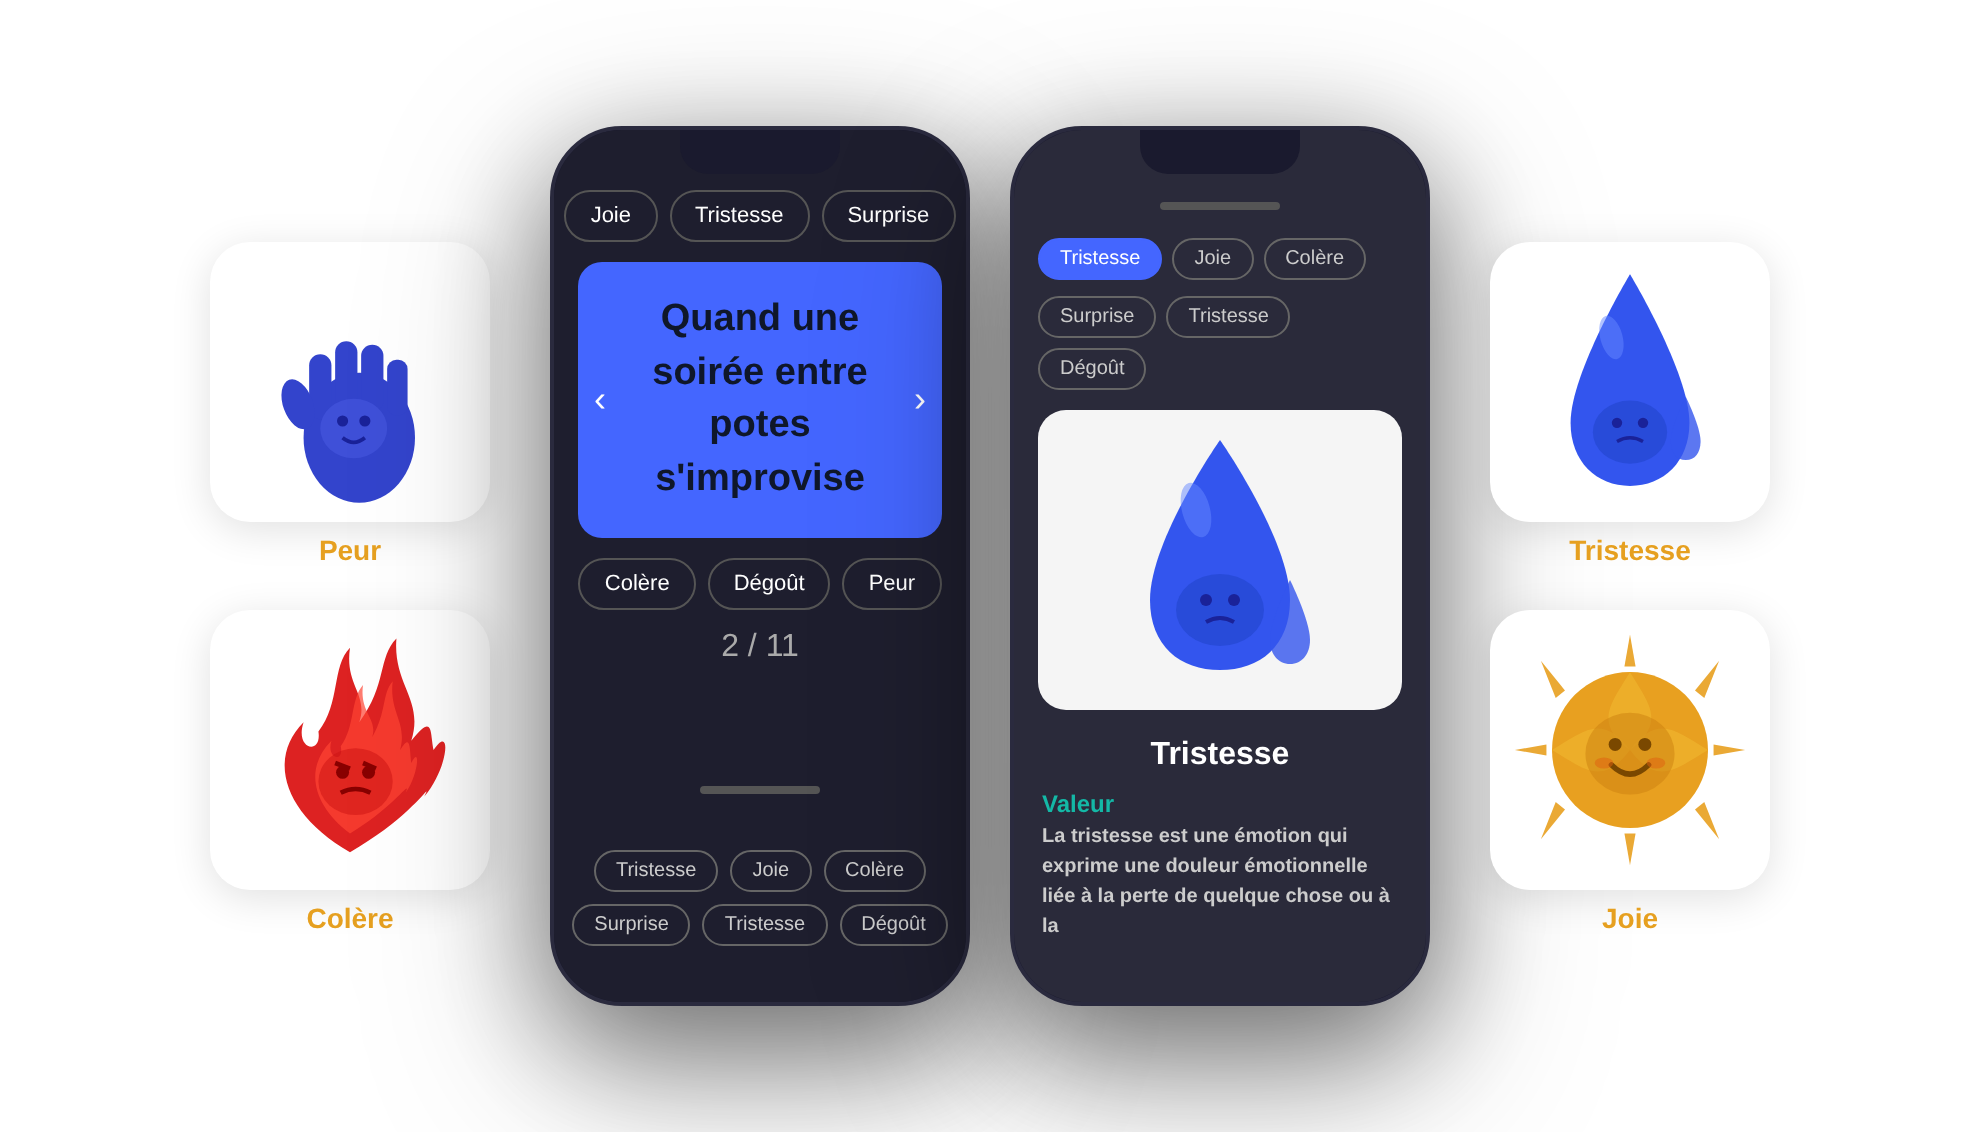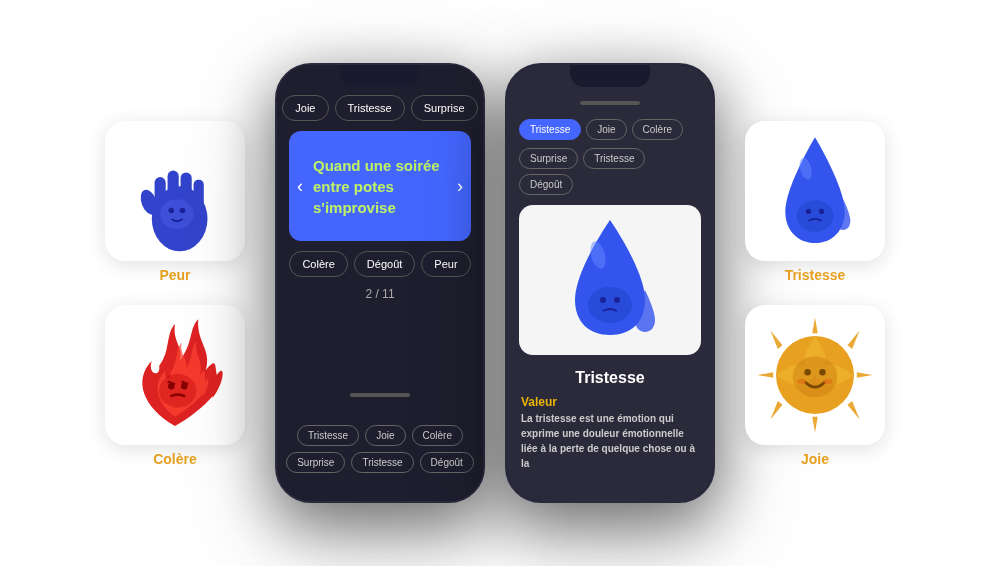--- a/index.html
+++ b/index.html
@@ -123,23 +123,24 @@
       border-radius: 12px;
       padding: 16px 24px;
       position: relative;
       min-height: 110px;
       display: flex;
       align-items: center;
       justify-content: center;
     }
 
     .quiz-card-text {
-      color: #bef264;
-      font-size: 15px;
+      color: #0f172a;
+      font-size: 19px;
       font-weight: 700;
+      text-align: center;
       line-height: 1.4;
     }
 
     .quiz-nav {
       position: absolute;
       top: 50%;
       transform: translateY(-50%);
       color: #fff;
       font-size: 18px;
       font-weight: 300;
@@ -159,21 +160,21 @@
       border-radius: 20px;
       border: 1.5px solid #555;
       background: transparent;
       color: #fff;
       font-size: 11px;
       cursor: pointer;
     }
 
     .progress-text {
       color: #aaa;
-      font-size: 12px;
+      font-size: 16px;
       text-align: center;
     }
 
     .phone-bar {
       width: 60px;
       height: 4px;
       background: #555;
       border-radius: 2px;
       margin: 0 auto 8px;
     }
@@ -258,21 +259,21 @@
 
     .p2-emotion-name {
       color: #ffffff;
       font-size: 16px;
       font-weight: 700;
       text-align: center;
       padding: 4px 0;
     }
 
     .p2-section-title {
-      color: #eab308;
+      color: #14b8a6;
       font-size: 12px;
       font-weight: 700;
       padding: 4px 14px 2px;
     }
 
     .p2-description {
       color: #cccccc;
       font-size: 10px;
       line-height: 1.5;
       padding: 0 14px;

